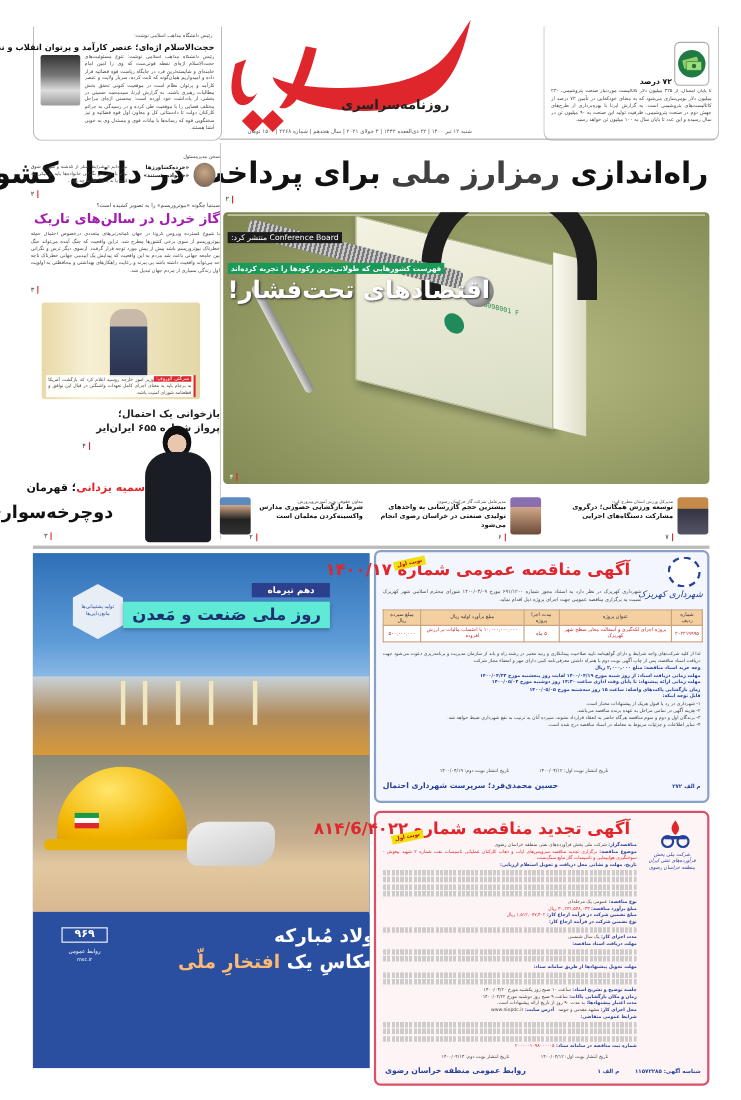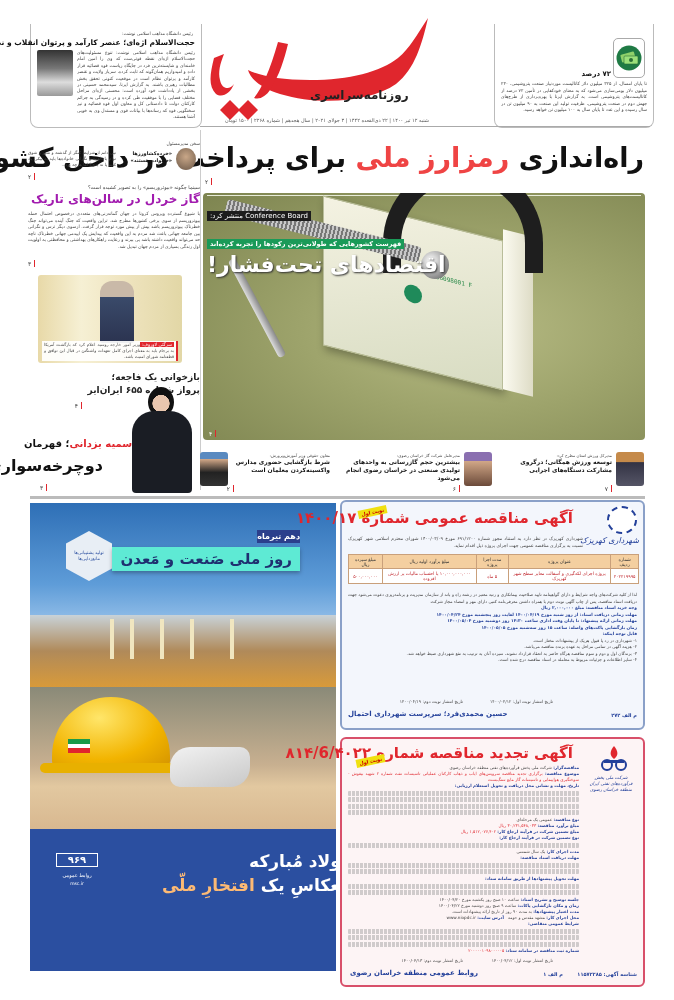--- a/index.html
+++ b/index.html
@@ -13,21 +13,21 @@
 
   
   #mast-box-left { left: 30px; top: 24px; width: 172px; height: 104px; border: 1px solid #bbb; border-top: none; border-radius: 0 0 8px 8px; }
   #mast-box-right { left: 494px; top: 24px; width: 160px; height: 104px; border: 1px solid #bbb; border-top: none; border-radius: 0 0 8px 8px; }
   .logo-big { left: 200px; top: 14px; width: 240px; height: 110px; }
   #subtitle { left: 310px; top: 88px; font-size: 12px; font-weight: bold; color: #222; }
   #dateline { left: 225px; top: 117px; font-size: 5px; color: #555; white-space: nowrap; direction: rtl; }
 
   
   #headline { right: 30px; top: 142px; font-size: 27px; font-weight: bold; color: #111; letter-spacing: -1px; white-space: nowrap; }
-  #headline .hl { color: #ef4444; }
+  #headline .hl { color: #404040; }
 
   
   #main-photo { left: 203px; top: 193px; width: 442px; height: 247px; border-radius: 4px; overflow: hidden;
      background: radial-gradient(ellipse at 60% 55%, #b7bb84 0%, #9da36b 45%, #7d8450 100%); }
   .photo-tag { background: #1c1c1c; color: #fff; font-size: 7px; padding: 1px 3px; display: inline-block; }
   .photo-sub { background: #1a9a58; color: #fff; font-size: 6.5px; padding: 1px 3px; display: inline-block; font-weight: bold; }
   .photo-title { color: #fff; font-size: 22px; font-weight: bold; text-shadow: 1px 1px 2px #333; }
 
   
   .col-left { left: 28px; width: 172px; }
@@ -131,21 +131,21 @@
 
 <div class="abs" style="left:38px; top:275px; width:144px; height:88px; background:linear-gradient(90deg,#e8d9a8 0%,#f6f0d4 30%,#efe4bf 60%,#e2d7a6 100%); border-radius:3px; overflow:hidden;">
   <div class="abs" style="left:62px; top:6px; width:34px; height:62px; background:linear-gradient(180deg,#c9b9a8 0%,#c9b9a8 25%,#3a4a6a 26%,#2b3350 100%); border-radius:12px 12px 2px 2px;"></div>
   <div class="abs" style="left:4px; right:4px; top:66px; height:20px; background:rgba(255,255,255,.92); border-right:2px solid #e0262d;">
     <span class="abs" style="right:2px; top:1px; background:#e0262d; color:#fff; font-size:4.5px; padding:0 2px;">سرگئی لاوروف:</span>
     <div class="abs tiny" style="right:2px; left:2px; top:1px; text-indent:34px; font-size:4.2px; line-height:6px;">وزیر امور خارجه روسیه اعلام کرد که بازگشت آمریکا به برجام باید به معنای اجرای کامل تعهدات واشنگتن در قبال این توافق و قطعنامه شورای امنیت باشد.</div>
   </div>
 </div>
 
 <div class="abs col-left" style="top:372px; height:40px;">
-  <div class="abs bold" style="right:0; top:0; font-size:9px; color:#222;">بازخوانی یک فاجعه؛</div>
+  <div class="abs bold" style="right:0; top:0; font-size:9px; color:#222;">بازخوانی یک احتمال؛</div>
   <div class="abs bold" style="right:0; top:13px; font-size:9px; color:#222; white-space:nowrap;">پرواز شماره ۶۵۵ ایران‌ایر</div>
   <div class="abs pgnum" style="right:118px; top:30px;">۴</div>
 </div>
 
 <div class="abs" style="left:128px; top:385px; width:66px; height:108px;">
   <div class="abs" style="left:20px; top:2px; width:26px; height:30px; border-radius:50%; background:radial-gradient(circle at 50% 55%,#e9c6ae 0%,#e9c6ae 40%,#111 42%);"></div>
   <div class="abs" style="left:4px; top:26px; width:60px; height:82px; background:#1a1d24; border-radius:22px 22px 4px 4px;"></div>
 </div>
 <div class="abs bold" style="right:542px; top:438px; font-size:10px; color:#111; white-space:nowrap;">
   <span class="red">سمیه یزدانی</span><span>؛ قهرمان</span>
@@ -172,40 +172,40 @@
   <div class="abs pgnum" style="right:96px; top:33px;">۲</div>
 </div>
 <div class="abs" style="left:30px; top:496px; width:615px; height:3px; background:#bbb;"></div>
 
 <div class="abs" id="ad-left">
   <div class="abs" style="left:0; top:0; width:306px; height:135px; background:linear-gradient(180deg,#2e6fb6 0%,#5e9cd8 60%,#a9cdef 100%);"></div>
 
   <div class="abs" style="left:36px; top:28px; width:46px; height:50px; background:#e8eef5; clip-path:polygon(50% 0,100% 25%,100% 75%,50% 100%,0 75%,0 25%); display:flex; align-items:center; justify-content:center;">
     <span style="font-size:4.5px; color:#2b4fa0; text-align:center; width:36px; line-height:6px;">تولید پشتیبانی‌ها مانع‌زدایی‌ها</span>
   </div>
-  <div class="abs" style="right:36px; top:27px; background:#2b3f8c; color:#fff; font-size:8px; font-weight:bold; padding:2px 0;">دهم تیرماه</div>
+  <div class="abs" style="right:36px; top:27px; background:#2b3f8c; color:#fff; font-size:8px; font-weight:bold; padding:2px 14px;">دهم تیرماه</div>
   <div class="abs" style="right:36px; top:44px; background:#5eead4; color:#1f2f70; font-size:15px; font-weight:bold; padding:3px 8px; box-shadow:0 2px 4px rgba(0,0,0,.3); white-space:nowrap;">روز ملی صَنعت و مَعدن</div>
 
   <div class="abs" style="left:0; top:112px; width:306px; height:72px; background:linear-gradient(180deg,#c8d2d8 0%,#b08a5a 50%,#d89a3a 100%);">
     <div class="abs" style="left:80px; top:4px; width:4px; height:40px; background:#f0e6c0;"></div>
     <div class="abs" style="left:100px; top:4px; width:4px; height:40px; background:#f0e6c0;"></div>
     <div class="abs" style="left:130px; top:4px; width:4px; height:40px; background:#f0e6c0;"></div>
     <div class="abs" style="left:160px; top:4px; width:4px; height:40px; background:#f0e6c0;"></div>
     <div class="abs" style="left:200px; top:4px; width:4px; height:40px; background:#f0e6c0;"></div>
   </div>
 
   <div class="abs" style="left:0; top:184px; width:306px; height:142px; background:linear-gradient(180deg,#8a8a78 0%,#c8b090 55%,#e2c8a0 70%,#d8b890 100%);">
     <div class="abs" style="left:22px; top:10px; width:118px; height:70px; background:radial-gradient(ellipse at 40% 30%,#ffe66a,#f2b400 60%,#d49400); border-radius:60px 60px 6px 6px;">
       <div class="abs" style="left:16px; top:42px; width:22px; height:14px; background:linear-gradient(180deg,#1a9a48 0 33%,#fff 33% 66%,#e0262d 66%);"></div>
     </div>
     <div class="abs" style="left:10px; top:76px; width:150px; height:10px; background:#e8b000; border-radius:6px;"></div>
     <div class="abs" style="left:140px; top:60px; width:80px; height:40px; background:linear-gradient(160deg,#f2f2f2,#c8c8c8); border-radius:20px 10px 20px 10px;"></div>
   </div>
 
-  <div class="abs" style="left:0; top:338px; width:356px; height:142px; background:#2b4fa0;">
+  <div class="abs" style="left:0; top:328px; width:356px; height:142px; background:#2b4fa0;">
     <div class="abs" style="left:26px; top:12px; width:42px; height:14px; border:1px solid #fff; color:#fff; font-size:10px; font-weight:bold; text-align:center; line-height:12px;">۹۶۹</div>
     <div class="abs" style="left:22px; top:31px; width:50px; color:#fff; font-size:5px; text-align:center;">روابط عمومی</div>
     <div class="abs" style="left:22px; top:40px; width:50px; color:#fff; font-size:4.5px; text-align:center; direction:ltr;">msc.ir</div>
     <div class="abs" style="right:34px; top:10px; color:#fff; font-size:17px; font-weight:bold; white-space:nowrap;">فولاد مُبارکه</div>
     <div class="abs" style="right:34px; top:34px; color:#fff; font-size:17px; font-weight:bold; white-space:nowrap;">
       <span>انعکاسِ یک </span><span style="color:#fdba74;">افتخارِ ملّی</span>
     </div>
   </div>
 </div>
 

